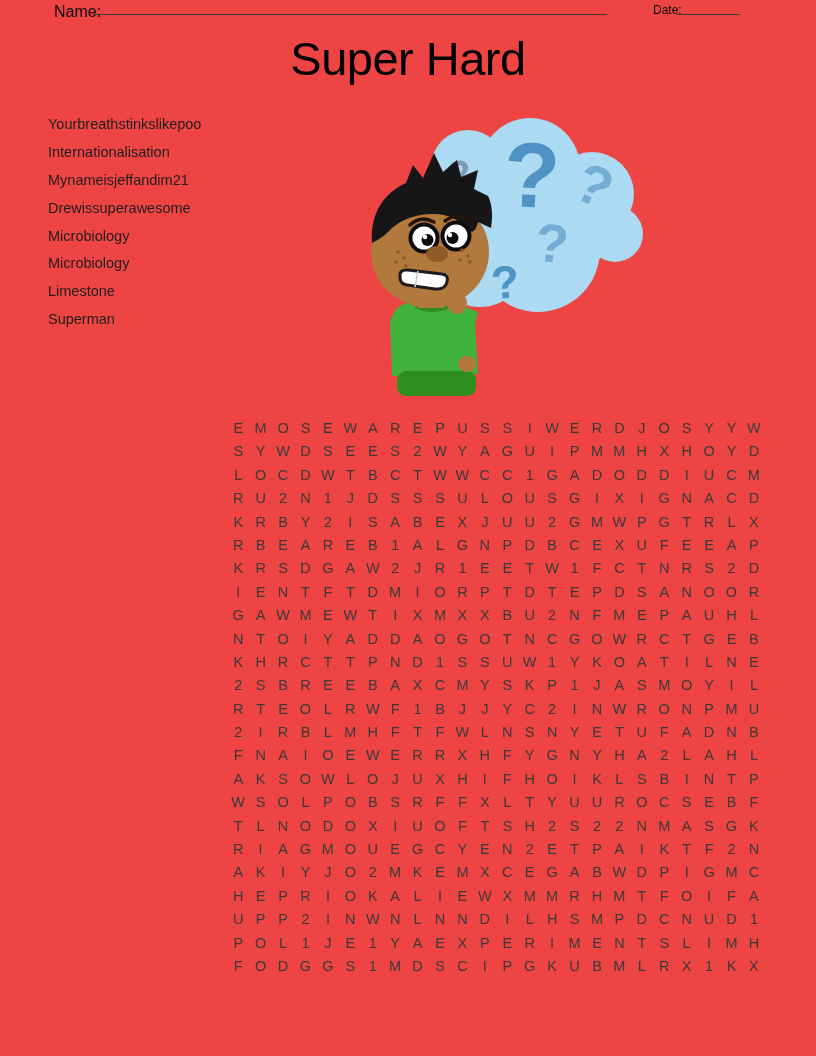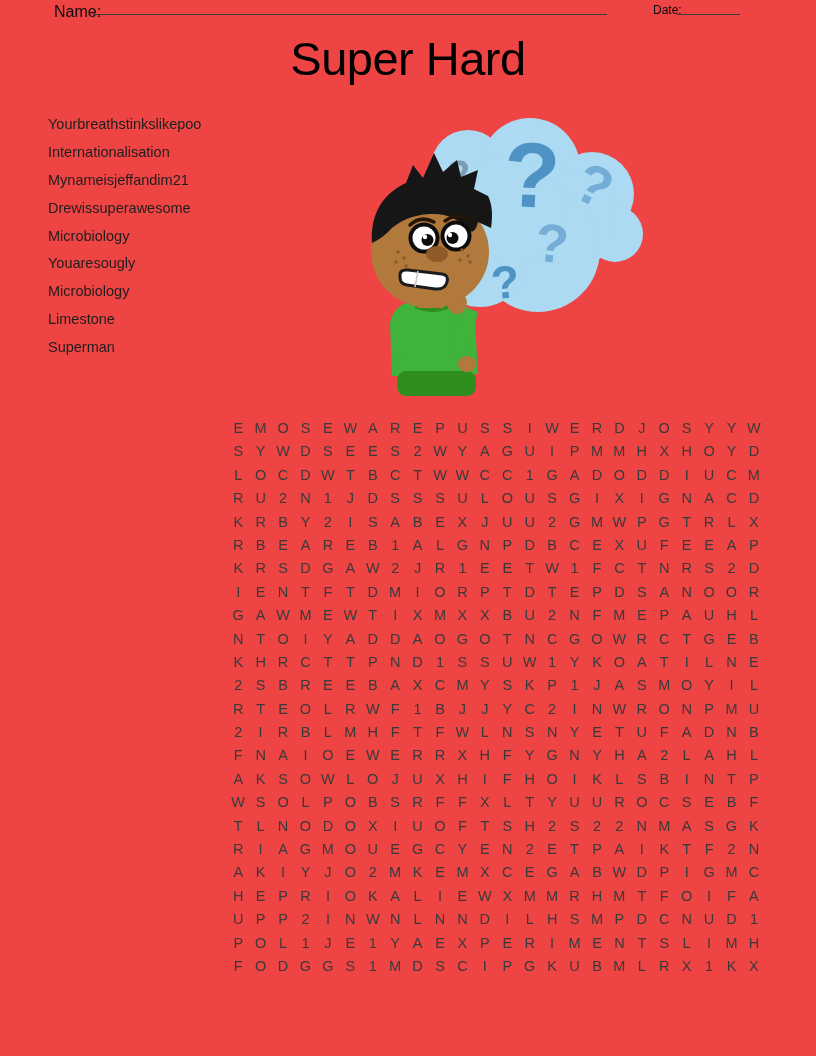--- a/index.html
+++ b/index.html
@@ -41,21 +41,20 @@
   <span class="date-line"></span>
 
   <h1 class="title">Super Hard</h1>
 
   <ul class="word-list">
       <li>Yourbreathstinkslikepoo</li>
       <li>Internationalisation</li>
       <li>Mynameisjeffandim21</li>
       <li>Drewissuperawesome</li>
       <li>Microbiology</li>
-      <li>Youaresougly</li>
       <li>Microbiology</li>
       <li>Limestone</li>
       <li>Superman</li>
     </ul>
 
   <svg class="illustration" viewBox="0 0 290 300" xmlns="http://www.w3.org/2000/svg">
 
     <g fill="#abdaf2">
       <circle cx="108" cy="57" r="37"></circle>
       <circle cx="170" cy="58" r="50"></circle>

